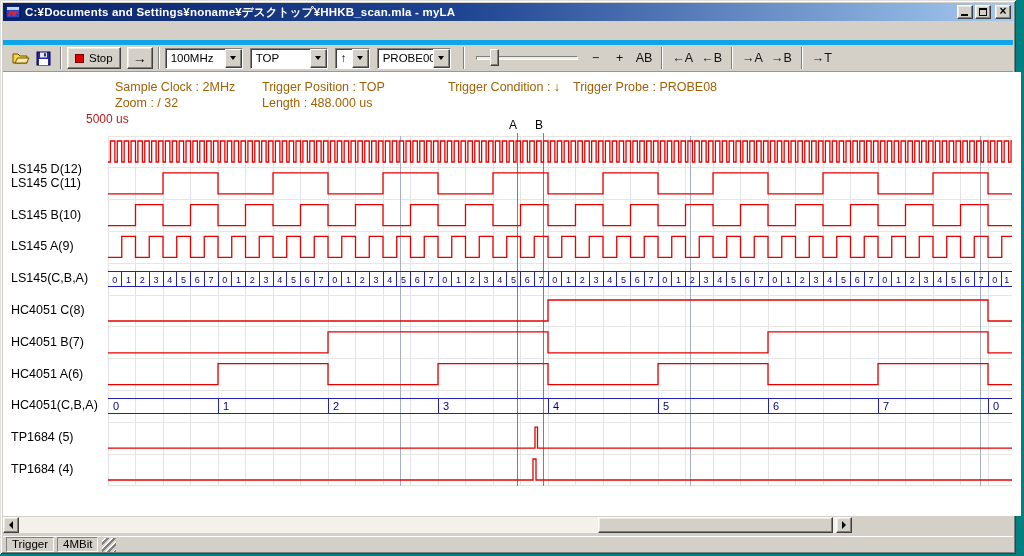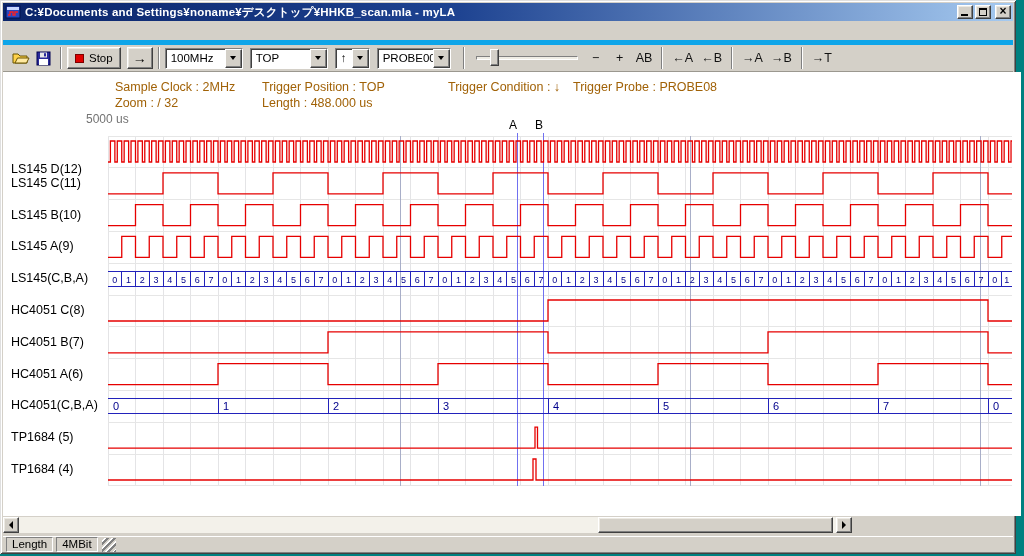--- a/index.html
+++ b/index.html
@@ -43,21 +43,21 @@
   .flat-btn { height:22px; min-width:24px; padding:0 4px; display:flex; align-items:center; justify-content:center; font-size:12.5px; flex:none; color:#111; }
   .slider { width:106px; height:22px; position:relative; flex:none; margin:0 4px; }
   .slider .groove { position:absolute; left:2px; right:2px; top:9px; height:4px; background:#efede5;
     border:1px solid; border-color:#808080 #fff #fff #808080; }
   .slider .thumb { position:absolute; left:16px; top:2px; width:9px; height:17px; background:#d4d0c8;
     border:1px solid; border-color:#fff #404040 #404040 #fff; box-shadow: inset -1px -1px 0 #808080; }
 
   
   .client { position:absolute; left:3px; top:72px; width:1018px; height:444px; background:#fff; overflow:hidden; }
   .info-text { position:absolute; font-size:12.5px; color:#a16207; white-space:nowrap; }
-  .time-label { position:absolute; font-size:12px; color:#737373; }
+  .time-label { position:absolute; font-size:12px; color:#b91c1c; }
   .ch-label { position:absolute; left:8px; font-size:12.5px; color:#000; white-space:nowrap; }
   #wave-svg { position:absolute; left:0; top:0; }
 
   
   .hscroll { position:absolute; left:3px; top:517px; width:849px; height:16px; display:flex; }
   .sb-btn { width:16px; height:16px; background:#d4d0c8; display:flex; align-items:center; justify-content:center; flex:none;
     border:1px solid; border-color:#fff #404040 #404040 #fff; box-shadow: inset -1px -1px 0 #808080, inset 1px 1px 0 #ece9e2; }
   .tri-left { width:0; height:0; border:4px solid transparent; border-right:4px solid #000; border-left:none; }
   .tri-right { width:0; height:0; border:4px solid transparent; border-left:4px solid #000; border-right:none; }
   .sb-track { flex:1; position:relative; background:#f3f1ea; }
@@ -411,18 +411,18 @@
       </div>
     <div class="sb-track">
       <div class="sb-thumb"></div>
     </div>
     <div class="sb-btn">
         <span class="tri-right"></span>
       </div>
   </div>
 
   <div class="statusbar">
-    <div class="status-panel">Length</div>
+    <div class="status-panel">Trigger</div>
     <div class="status-panel">4MBit</div>
     <div class="grip"></div>
   </div>
 
 </div>
 
 </body></html>

